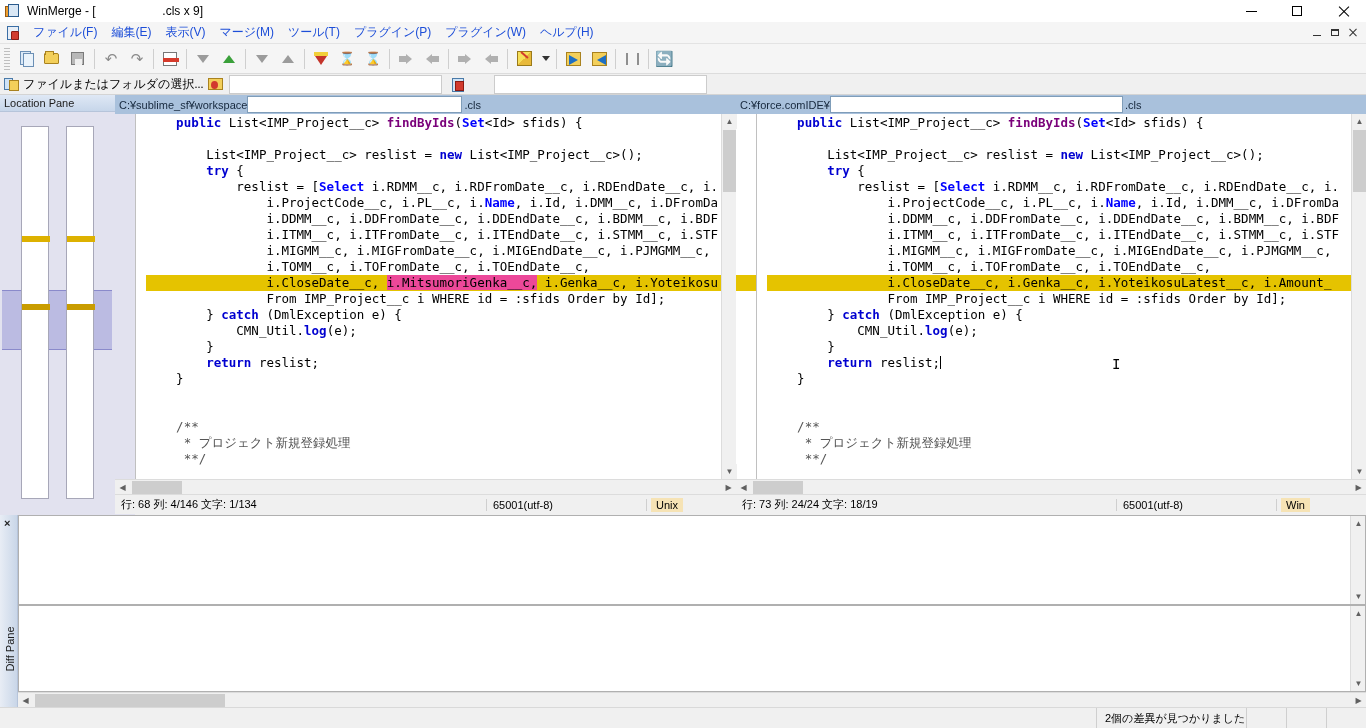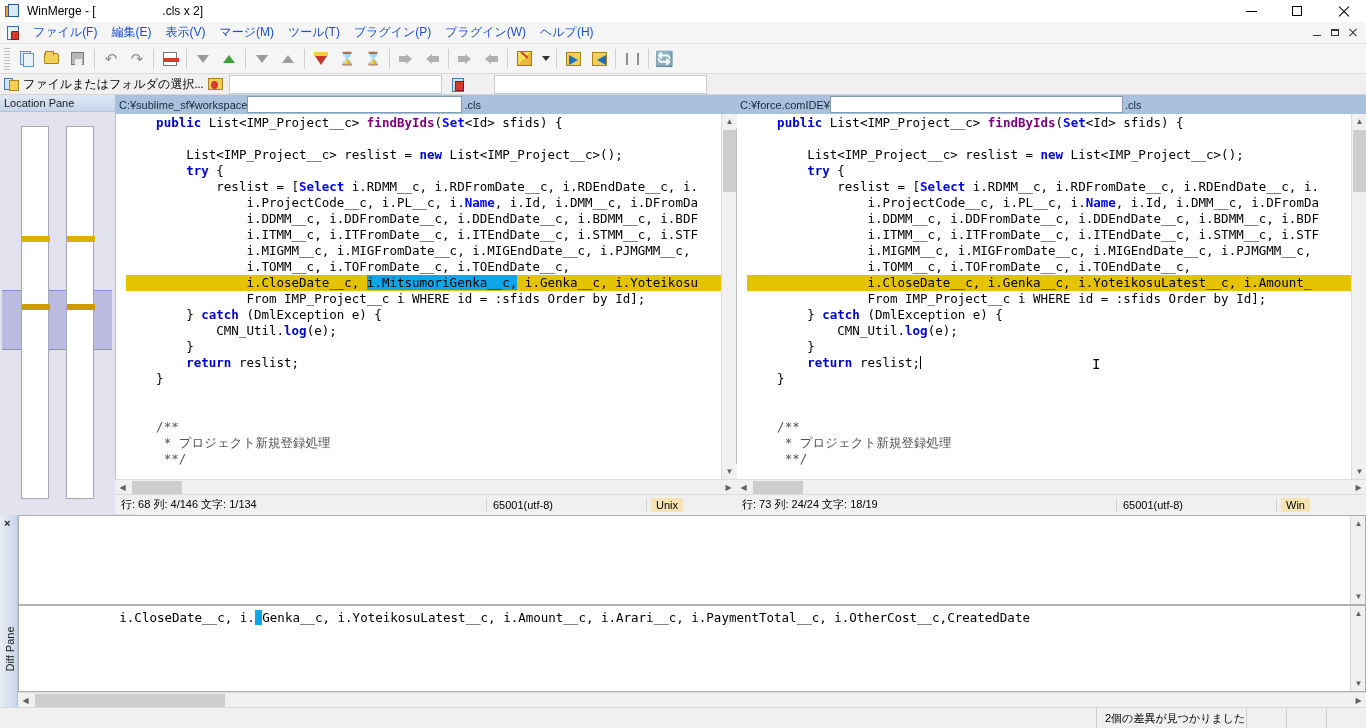--- a/index.html
+++ b/index.html
@@ -187,41 +187,42 @@
   #filehdr-right { left: 736px; width: 630px; }
   .filehdr .p1 { padding-left: 4px; white-space: nowrap; }
   .filehdr .editbox { height: 17px; background:#fff; border:1px solid #7f9db9; }
   .filehdr .p2 { padding-left: 2px; white-space:nowrap; }
 
   
   .editor {
     position: absolute; top: 114px; height: 380px;
     background: #fff; overflow: hidden;
     border-left: 1px solid #c0c0c0;
+    margin-left: 20px;
   }
   #editor-left  { left: 115px; width: 621px; }
   #editor-right { left: 736px; width: 630px; }
   .margin-strip {
     position:absolute; left:0; top:0; width: 10px; height: 100%;
     background: #ffffff; border-right: 1px solid #ffffff;
   }
   .code {
     position: absolute; left: 10px; top: 1px; right: 0; bottom: 0;
     font-family: "DejaVu Sans Mono", monospace;
     font-size: 12.5px; line-height: 16px;
     white-space: pre;
     color: #000;
   }
   .code .ln { height: 16px; position: relative; }
   .kw   { color: #0000d0; font-weight: bold; }
   .kw2  { color: #7a007a; font-weight: bold; }
   .kw3  { color: #0000ff; font-weight: bold; }
   .cmt  { color: #555555; }
   .diffline { background: #e5c300; }
-  .worddiff { background: #0ea5e9; text-align: center; }
+  .worddiff { background: #ec4899; text-align: center; }
   .caret {
     display:inline-block; width:1px; height:13px; background:#000;
     vertical-align:-2px;
   }
   .ibeam {
     position:absolute; font-family:"DejaVu Sans Mono",monospace; color:#000; font-size:14px;
   }
 
   
   .vscroll {
@@ -324,21 +325,21 @@
   #statusbar .scell.w4 { width: 40px; }
 </style>
 </head>
 <body>
 
 <div id="titlebar">
   <div id="app-icon">
     <div class="sheet2"></div>
       <div class="sheet"></div>
   </div>
-  <div id="title-text">WinMerge - [                    .cls x 2]</div>
+  <div id="title-text">WinMerge - [                    .cls x 9]</div>
   <div id="titlebar-buttons">
     <div class="tb-btn">
         <div class="glyph-min"></div>
       </div>
     <div class="tb-btn">
         <div class="glyph-max"></div>
       </div>
     <div class="tb-btn close-x">
         <div class="glyph-close"></div>
       </div>
@@ -576,21 +577,20 @@
     <div id="diffpane-close">×</div>
     <div id="diffpane-label">Diff Pane</div>
   </div>
   <div class="diffrow" id="diffrow-top">
     <div class="dvscroll">
       <div class="arrow-up">▲</div>
       <div class="arrow-dn">▼</div>
     </div>
   </div>
   <div class="diffrow" id="diffrow-bot">
-    <div class="dcode" id="dcode-bot"><span>            i.CloseDate__c, i.</span><span class="worddiff">&nbsp;</span><span>Genka__c, i.YoteikosuLatest__c, i.Amount__c, i.Arari__c, i.PaymentTotal__c, i.OtherCost__c,CreatedDate</span></div>
     <div class="dvscroll">
       <div class="arrow-up">▲</div>
       <div class="arrow-dn">▼</div>
     </div>
   </div>
   <div id="diff-hscroll">
     <div class="arrow-lf">◀</div>
     <div class="thumb"></div>
     <div class="arrow-rt">▶</div>
   </div>

